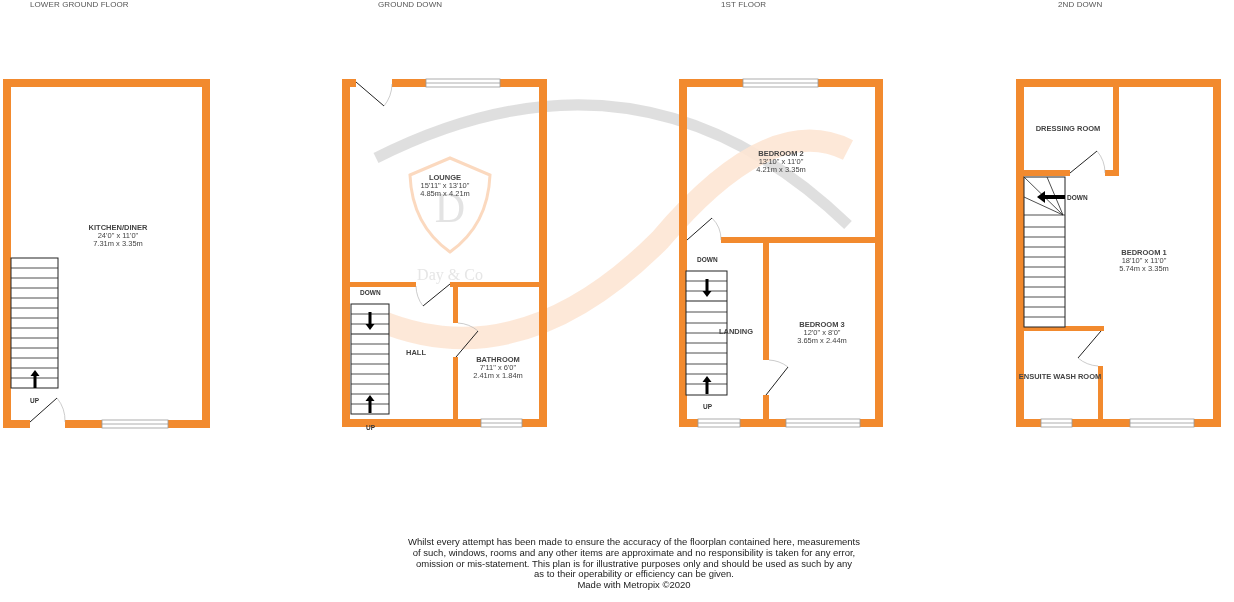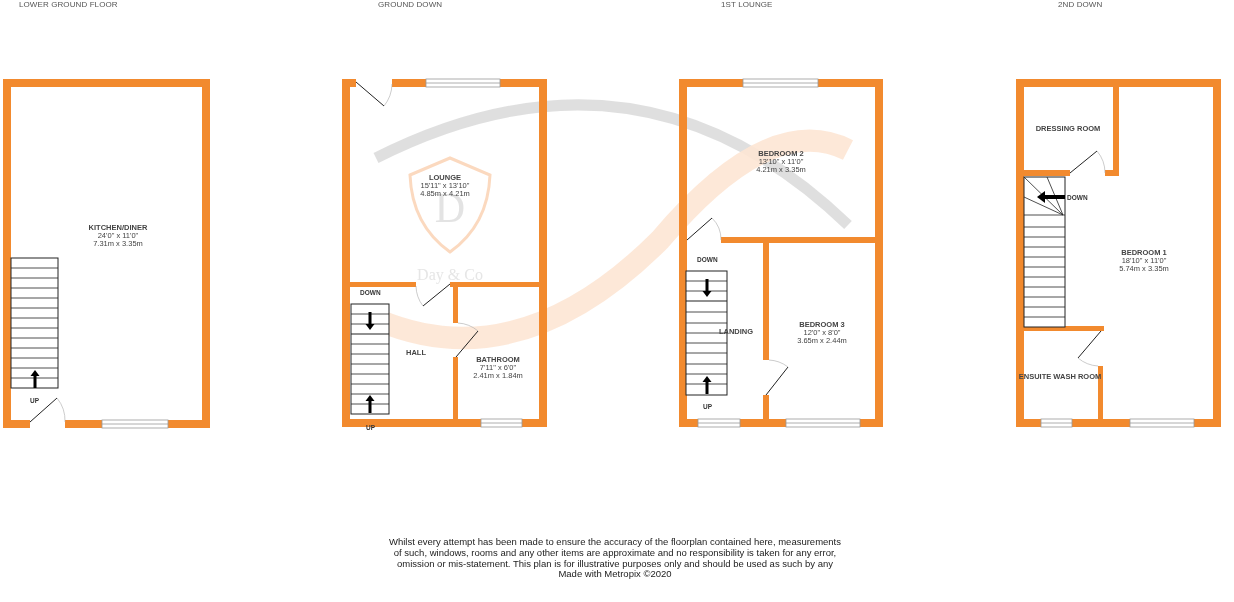--- a/index.html
+++ b/index.html
@@ -3,30 +3,30 @@
 <meta charset="utf-8">
 <style>
   html, body { margin: 0; padding: 0; background: #ffffff; }
   body { width: 1234px; height: 602px; position: relative; overflow: hidden;
          font-family: "Liberation Sans", sans-serif; }
   .floor-label { position: absolute; top: 0; font-size: 8px; color: #555; letter-spacing: 0.1px; white-space: nowrap; }
   svg#plan { position: absolute; left: 0; top: 0; }
   .room-text { font-family: "Liberation Sans", sans-serif; font-size: 7.5px; fill: #444; font-weight: bold; }
   .room-dim { font-family: "Liberation Sans", sans-serif; font-size: 7.5px; fill: #444; }
   .stair-text { font-family: "Liberation Sans", sans-serif; font-size: 6.5px; fill: #333; font-weight: bold; }
-  .disclaimer { position: absolute; left: 370px; top: 537px; width: 490px; text-align: center;
+  .disclaimer { position: absolute; left: 389px; top: 537px; width: 490px; text-align: center;
                 font-size: 9.5px; line-height: 10.8px; color: #222; }
   .disclaimer div { white-space: nowrap; }
 </style>
 </head>
 <body>
 
-<div class="floor-label" style="left:19px">LOWER GROUND FLOOR</div>
+<div class="floor-label" style="left:30px">LOWER GROUND FLOOR</div>
 <div class="floor-label" style="left:378px">GROUND DOWN</div>
-<div class="floor-label" style="left:721px">1ST LOUNGE</div>
+<div class="floor-label" style="left:721px">1ST FLOOR</div>
 <div class="floor-label" style="left:1058px">2ND DOWN</div>
 
 <svg id="plan" width="1234" height="602" viewBox="0 0 1234 602">
   <defs>
     <g id="arrow-up">
       <rect x="-1.5" y="-2" width="3" height="12" fill="#000"></rect>
       <polygon points="-4.5,-2 4.5,-2 0,-8" fill="#000"></polygon>
     </g>
     <g id="arrow-down">
       <rect x="-1.5" y="-10" width="3" height="12" fill="#000"></rect>
@@ -221,14 +221,15 @@
     <text class="room-dim" x="1144" y="263" text-anchor="middle">18'10"  x 11'0"</text>
     <text class="room-dim" x="1144" y="271" text-anchor="middle">5.74m  x 3.35m</text>
     <text class="room-text" x="1060" y="379" text-anchor="middle">ENSUITE WASH ROOM</text>
   </g>
 </svg>
 
 <div class="disclaimer">
   <div>Whilst every attempt has been made to ensure the accuracy of the floorplan contained here, measurements</div>
   <div>of such, windows, rooms and any other items are approximate and no responsibility is taken for any error,</div>
   <div>omission or mis-statement. This plan is for illustrative purposes only and should be used as such by any</div>
+  <div>as to their operability or efficiency can be given.</div>
   <div>Made with Metropix ©2020</div>
 </div>
 
 </body></html>

